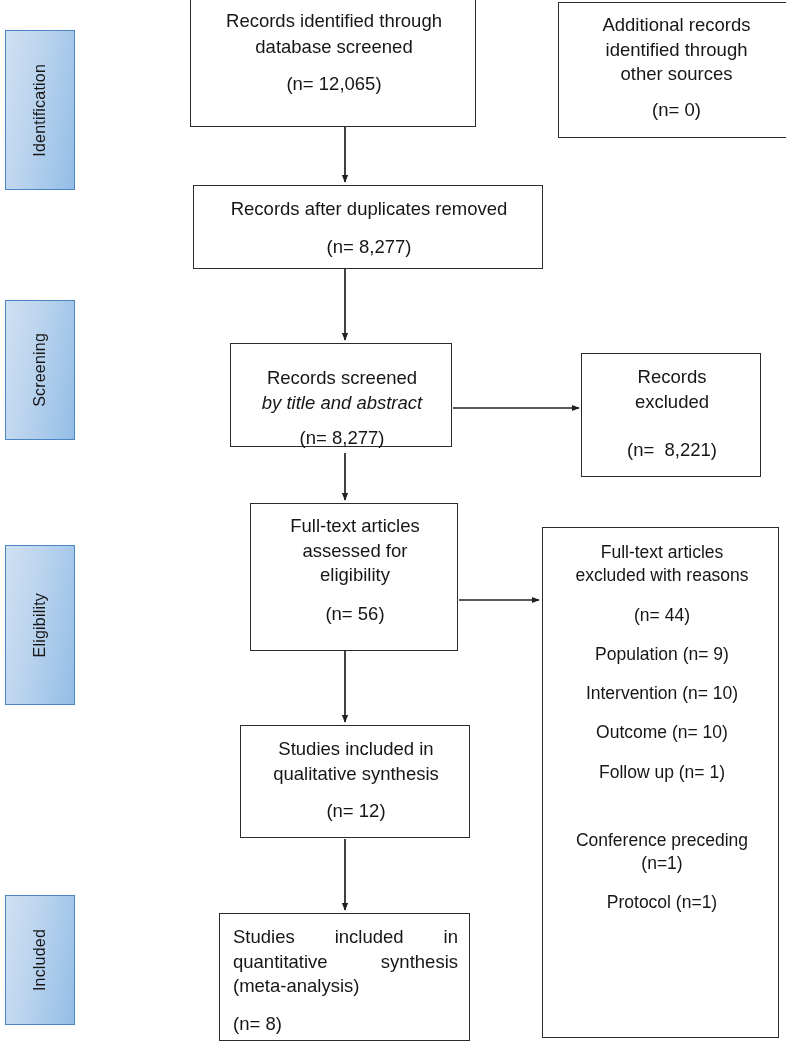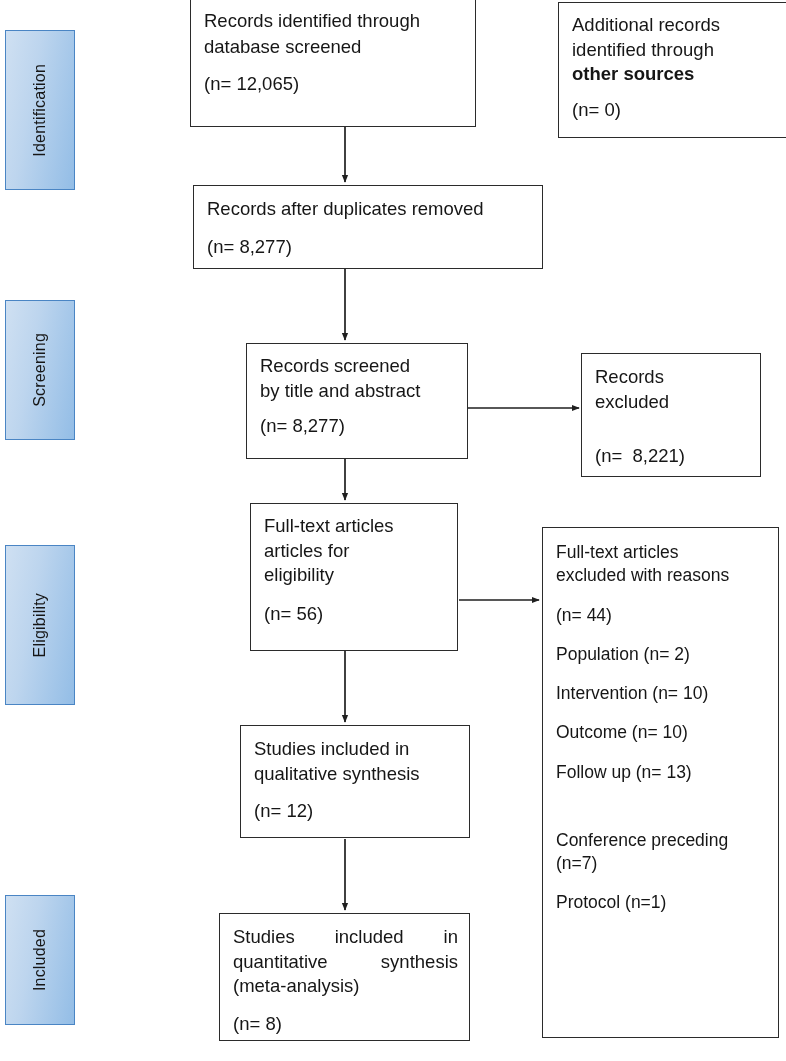--- a/index.html
+++ b/index.html
@@ -49,20 +49,21 @@
     border: 1.6px solid #2b2b2b;
     background: #ffffff;
     box-sizing: border-box;
     padding: 9px 11px 9px 13px;
     font-size: 18.5px;
     line-height: 1.33;
     color: #161616;
   }
   .node p {
     margin: 0 0 13px 0;
+    text-align: center;
   }
   .node p:last-child {
     margin-bottom: 0;
   }
   .node.justified p {
     text-align: justify;
     text-align-last: justify;
   }
   .node.justified p.last-line {
     text-align-last: left;
@@ -123,58 +124,58 @@
 
   <div class="node" style="left:190px; top:-6px; width:286px; height:133px; padding-top:14px;">
     <p>Records identified through</p>
     <p style="margin-top:-12px;">database screened</p>
     <p>(n= 12,065)</p>
   </div>
 
   <div class="node" style="left:558px; top:2px; width:235px; height:136px; padding-top:10px;">
     <p style="margin-bottom:0;">Additional records</p>
     <p style="margin-bottom:0;">identified through</p>
-    <p style="margin-bottom:11px;font-weight:bold;">other sources</p>
+    <p style="margin-bottom:11px;">other sources</p>
     <p>(n= 0)</p>
   </div>
 
   <div class="node" style="left:193px; top:185px; width:350px; height:84px; padding-top:11px;">
     <p>Records after duplicates removed</p>
     <p>(n= 8,277)</p>
   </div>
 
-  <div class="node tight" style="left:246px; top:343px; width:222px; height:116px; padding-top:10px;">
+  <div class="node tight" style="left:230px; top:343px; width:222px; height:104px; padding-top:22px;">
     <p style="margin-bottom:0;">Records screened</p>
-    <p style="margin-bottom:11px;">by title and abstract</p>
+    <p style="margin-bottom:11px;font-style:italic;">by title and abstract</p>
     <p>(n= 8,277)</p>
   </div>
 
   <div class="node tight" style="left:581px; top:353px; width:180px; height:124px; padding-top:11px;">
     <p style="margin-bottom:0;">Records</p>
-    <p style="margin-bottom:30px;">excluded</p>
+    <p style="margin-bottom:24px;">excluded</p>
     <p style="white-space:pre;">(n=  8,221)</p>
   </div>
 
   <div class="node tight" style="left:250px; top:503px; width:208px; height:148px; padding-top:10px;">
     <p style="margin-bottom:0;">Full-text articles</p>
-    <p style="margin-bottom:0;">articles for</p>
+    <p style="margin-bottom:0;">assessed for</p>
     <p style="margin-bottom:14px;">eligibility</p>
     <p>(n= 56)</p>
   </div>
 
   <div class="node reasons" style="left:542px; top:527px; width:237px; height:511px;">
     <p style="margin-bottom:0;">Full-text articles</p>
     <p>excluded with reasons</p>
     <p>(n= 44)</p>
-    <p>Population (n= 2)</p>
+    <p>Population (n= 9)</p>
     <p>Intervention (n= 10)</p>
     <p>Outcome (n= 10)</p>
-    <p>Follow up (n= 13)</p>
+    <p>Follow up (n= 1)</p>
     <p style="margin-bottom:0;margin-top:45px;">Conference preceding</p>
-    <p>(n=7)</p>
+    <p>(n=1)</p>
     <p>Protocol (n=1)</p>
   </div>
 
   <div class="node tight" style="left:240px; top:725px; width:230px; height:113px; padding-top:11px;">
     <p style="margin-bottom:0;">Studies included in</p>
     <p style="margin-bottom:13px;">qualitative synthesis</p>
     <p>(n= 12)</p>
   </div>
 
   <div class="node justified" style="left:219px; top:913px; width:251px; height:128px; padding-top:11px;">

